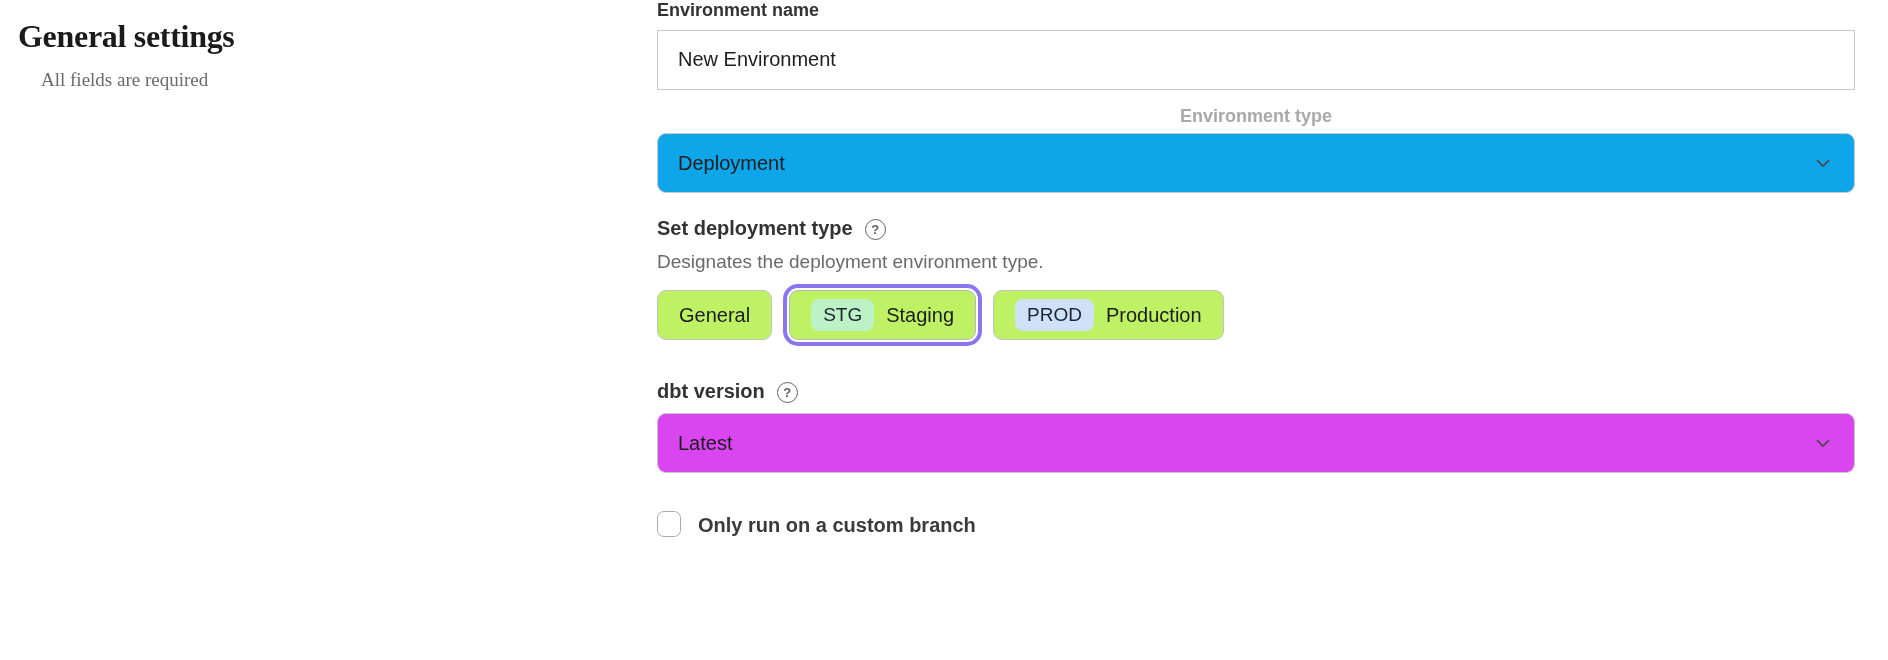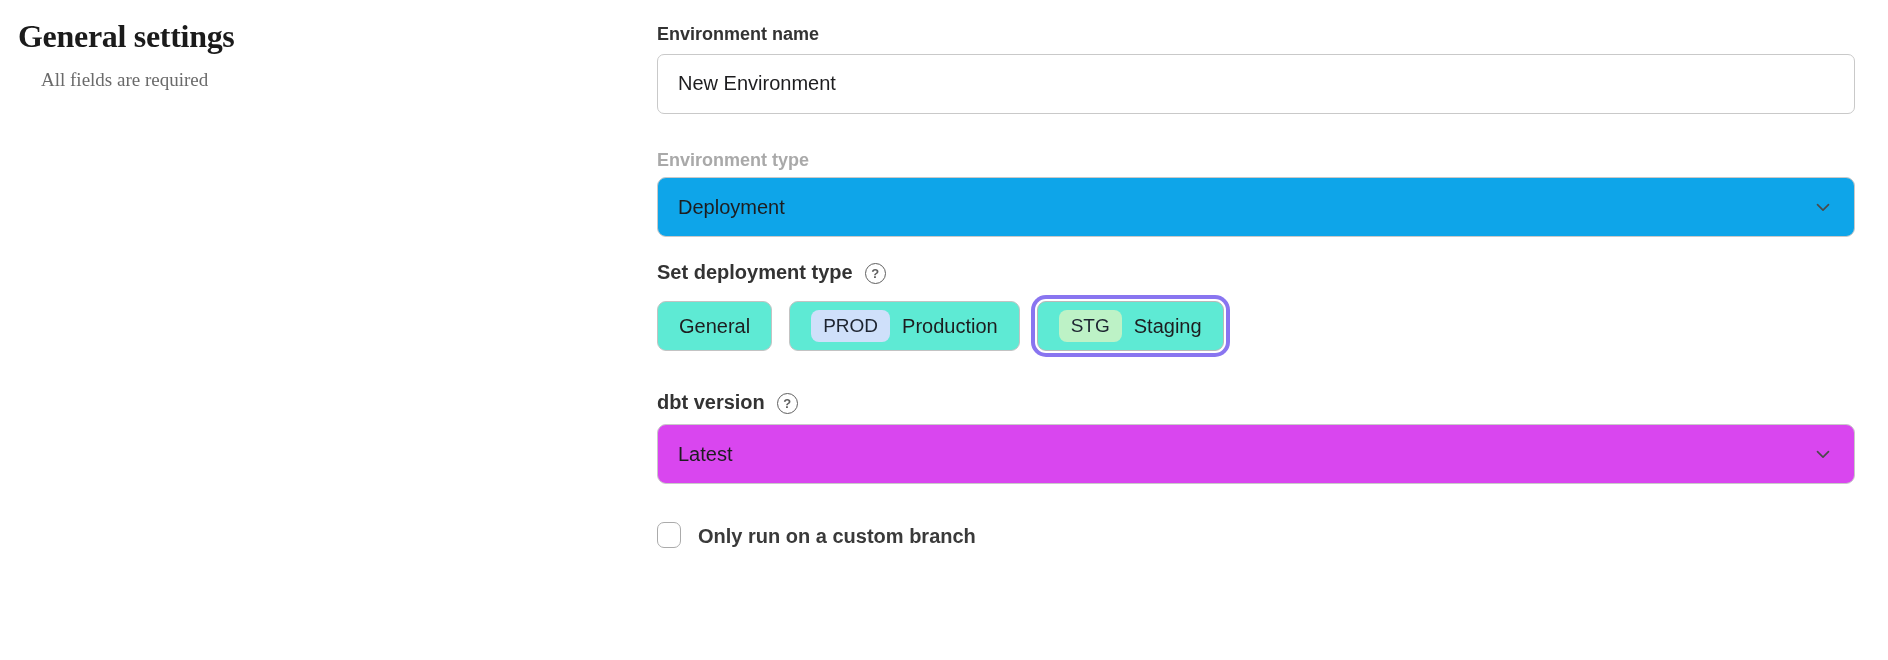--- a/index.html
+++ b/index.html
@@ -7,28 +7,28 @@
   body { font-family: "Liberation Sans", "DejaVu Sans", sans-serif; color: #1f1f1f; }
 
   .layout { display: flex; width: 1888px; }
 
   
   .left-col { width: 657px; flex: 0 0 657px; padding: 18px 0 0 18px; font-family: Liberation Serif, serif; }
   .page-title { font-size: 32px; font-weight: 700; color: #1b1b1b; letter-spacing: -0.3px; }
   .page-subtitle { margin-top: 14px; font-size: 19px; color: #6a6a6a; margin-left: 23px; }
 
   
-  .form-col { flex: 1 1 auto; padding-right: 33px; padding-top: 24px; }
+  .form-col { flex: 1 1 auto; padding-right: 33px; }
 
   .field-label { font-size: 18px; font-weight: 600; color: #333333; line-height: 1.2; }
   .field-label.muted { color: #a9a9a9; font-weight: 600; }
 
   .text-input {
     margin-top: 8px; height: 60px; width: 100%;
-    border: 1px solid #c9c9c9; border-radius: 7px;
+    border: 1px solid #c9c9c9; border-radius: 0;
     font-size: 20px; color: #1d1d1f; padding: 0 20px;
     font-family: "Liberation Sans", "DejaVu Sans", sans-serif;
     outline: none; background: #ffffff; display: block;
   }
 
   .select {
     margin-top: 6px; height: 60px; width: 100%;
     border: 1px solid #c9c9c9; border-radius: 9px;
     display: flex; align-items: center; justify-content: space-between;
     padding: 0 20px; background: #d946ef;
@@ -43,21 +43,21 @@
   .section-heading .heading-text { font-size: 20px; font-weight: 700; color: #333333; }
   .help-icon {
     width: 21px; height: 21px; border: 1.6px solid #5f5f5f; border-radius: 50%;
     display: inline-flex; align-items: center; justify-content: center;
     font-size: 13px; font-weight: 700; color: #5f5f5f; line-height: 1;
   }
   .section-sub { margin-top: 11px; font-size: 19px; color: #6a6a6a; }
 
   .btn-row { margin-top: 17px; display: flex; align-items: center; gap: 17px; }
   .seg-btn {
-    height: 50px; background: #5eead4; border: 1px solid #c3c3c3; border-radius: 9px;
+    height: 50px; background: #bef264; border: 1px solid #c3c3c3; border-radius: 9px;
     display: inline-flex; align-items: center; gap: 12px; padding: 0 21px;
     font-size: 20px; font-weight: 500; color: #1d1d1f; cursor: pointer;
     font-family: "Liberation Sans", "DejaVu Sans", sans-serif;
   }
   .seg-btn.selected {
     border-color: #b9b9b9;
     box-shadow: 0 0 0 2px #ffffff, 0 0 0 6px #8975f0;
   }
   .type-badge {
     font-size: 19px; font-weight: 500; color: #1d2430;
@@ -83,46 +83,47 @@
   <div class="left-col">
     <div class="page-title">General settings</div>
     <div class="page-subtitle">All fields are required</div>
   </div>
 
   <div class="form-col">
 
     <div class="field-label">Environment name</div>
     <input class="text-input" type="text" value="New Environment" style="">
 
-    <div class="field-label muted" style="margin-top:36px;">Environment type</div>
+    <div class="field-label muted" style="margin-top:16px;text-align:center;">Environment type</div>
     <div class="select disabled">
       <span class="select-value">Deployment</span>
       <span class="chevron">
         <svg width="22" height="22" viewBox="0 0 24 24">
             <path d="M6 9.5l6 6 6-6" fill="none" stroke="#4a4a4a" stroke-width="1.8" stroke-linecap="round" stroke-linejoin="round"></path>
           </svg>
       </span>
     </div>
 
     <div class="section-heading">
       <span class="heading-text">Set deployment type</span>
       <span class="help-icon">?</span>
     </div>
+    <div class="section-sub">Designates the deployment environment type.</div>
 
     <div class="btn-row">
       <button class="seg-btn">
         <span>General</span>
       </button>
+      <button class="seg-btn selected">
+        <span class="type-badge badge-green">STG</span>
+        <span>Staging</span>
+      </button>
       <button class="seg-btn">
         <span class="type-badge badge-blue">PROD</span>
         <span>Production</span>
-      </button>
-      <button class="seg-btn selected">
-        <span class="type-badge badge-green">STG</span>
-        <span>Staging</span>
       </button>
     </div>
 
     <div class="section-heading heading-gap-lg">
       <span class="heading-text">dbt version</span>
       <span class="help-icon">?</span>
     </div>
     <div class="select" style="margin-top:10px;">
       <span class="select-value">Latest</span>
       <span class="chevron">

